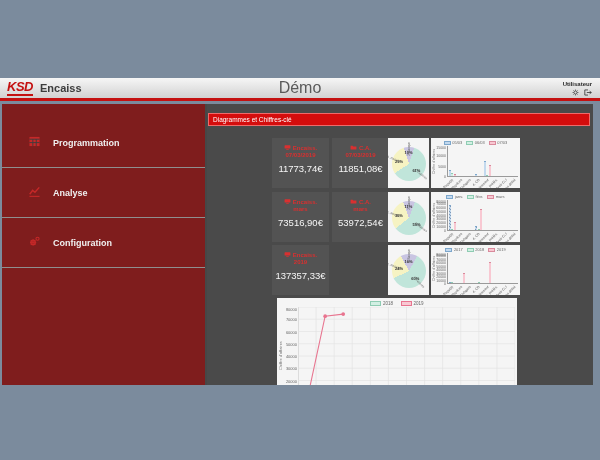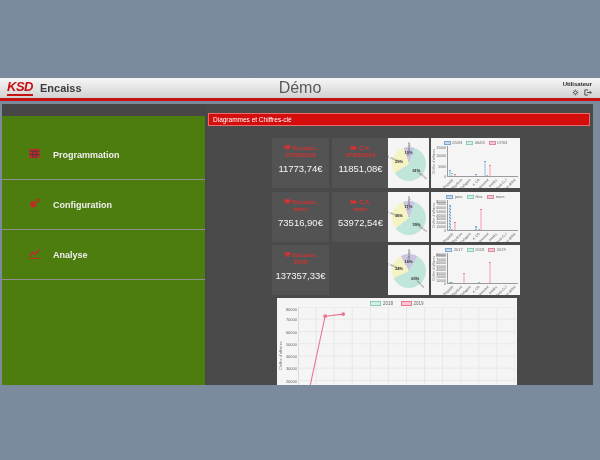--- a/index.html
+++ b/index.html
@@ -9,21 +9,21 @@
 .topbar{position:absolute;left:0;top:78px;width:600px;height:23px;background:linear-gradient(#f6f6f6,#d2d2d2);border-bottom:3px solid #c41111;display:flex;align-items:center}
 .logo{margin-left:7px;font-size:13px;font-weight:bold;font-style:italic;color:#c41111;line-height:1;border-bottom:2px solid #c41111;padding-bottom:1px;letter-spacing:-.5px}
 .app-name{margin-left:7px;font-size:11px;font-weight:bold;color:#3c3c3c}
 .page-title{position:absolute;left:50%;transform:translateX(-50%);font-size:16px;color:#5a5a5a}
 .user-box{position:absolute;right:8px;top:3px;text-align:right}
 .user-name{font-size:6px;font-weight:bold;color:#2b2b2b}
 .user-icons{display:flex;gap:5px;justify-content:flex-end;margin-top:2px}
 .user-icons svg{display:block;cursor:pointer}
 
 .window{position:absolute;left:2px;top:104px;width:591px;height:281px;background:#474747;overflow:hidden}
-.sidebar{position:absolute;left:0;top:12px;width:203px;height:312px;background:#4d7c0f}
+.sidebar{position:absolute;left:0;top:0;width:203px;height:312px;background:#7f1d1d}
 .side-item{height:50px;display:flex;align-items:center;gap:13px;padding-left:27px;border-bottom:1px solid #8f8f8f;color:#f0f0f0;font-size:9px;font-weight:bold;cursor:pointer}
 .side-item:first-child{margin-top:14px}
 .side-item svg{flex:0 0 auto}
 .main{position:absolute;left:205px;top:0;width:386px;height:281px;background:#4a4a4a}
 .section-bar{position:absolute;left:1px;top:9px;width:382px;height:13px;background:#d40d0d;border:1px solid #ef6a6a;color:#fff;font-size:6.5px;line-height:11px;padding-left:4px}
 
 .stat-card{position:absolute;width:57px;height:50px;background:#535353;text-align:center;color:#ededed}
 .stat-label{margin-top:7px;font-size:6px;font-weight:bold;color:#d93030;display:flex;justify-content:center;align-items:center;gap:2px}
 .stat-date{font-size:6px;font-weight:bold;color:#d93030;margin-top:1px}
 .stat-value{font-size:9.5px;color:#f6f6f6;margin-top:5px}
@@ -108,35 +108,35 @@
                 <line x1="4.2" y1="3.5" x2="4.2" y2="11"></line>
                 <line x1="7.9" y1="3.5" x2="7.9" y2="11"></line>
                 <line x1="0.5" y1="7.2" x2="11.5" y2="7.2"></line>
               </g>
             </svg></span>
         <span>Programmation</span>
       </div>
       <div class="side-item">
         <span><svg width="11" height="11" viewBox="0 0 12 12">
               <g stroke="#c62828" fill="none">
+                <polyline points="0.8,9 4,4.8 6.5,6.8 11.2,1.5" stroke-width="1.6"></polyline>
+                <line x1="0.5" y1="11.3" x2="11.5" y2="11.3" stroke-width="1.2"></line>
+              </g>
+            </svg></span>
+        <span>Analyse</span>
+      </div>
+      <div class="side-item">
+        <span><svg width="11" height="11" viewBox="0 0 12 12">
+              <g stroke="#c62828" fill="none">
                 <circle cx="4.5" cy="7" r="2.4" stroke-width="1.4"></circle>
                 <path d="M4.5 3.6V7M4.5 10.4V7M1.1 7h3.4M7.9 7H4.5M2.1 4.6L4.5 7M6.9 9.4L4.5 7M2.1 9.4L4.5 7M6.9 4.6L4.5 7" stroke-width="1"></path>
                 <circle cx="9.3" cy="3" r="1.7" stroke-width="1.2"></circle>
               </g>
             </svg></span>
         <span>Configuration</span>
-      </div>
-      <div class="side-item">
-        <span><svg width="11" height="11" viewBox="0 0 12 12">
-              <g stroke="#c62828" fill="none">
-                <polyline points="0.8,9 4,4.8 6.5,6.8 11.2,1.5" stroke-width="1.6"></polyline>
-                <line x1="0.5" y1="11.3" x2="11.5" y2="11.3" stroke-width="1.2"></line>
-              </g>
-            </svg></span>
-        <span>Analyse</span>
       </div>
     </div>
 
     <div class="main">
       <div class="section-bar">
         <span>Diagrammes et Chiffres-clé</span>
       </div>
 
       <div class="stat-card" style="left:65px;top:34px">
         <div class="stat-label">

